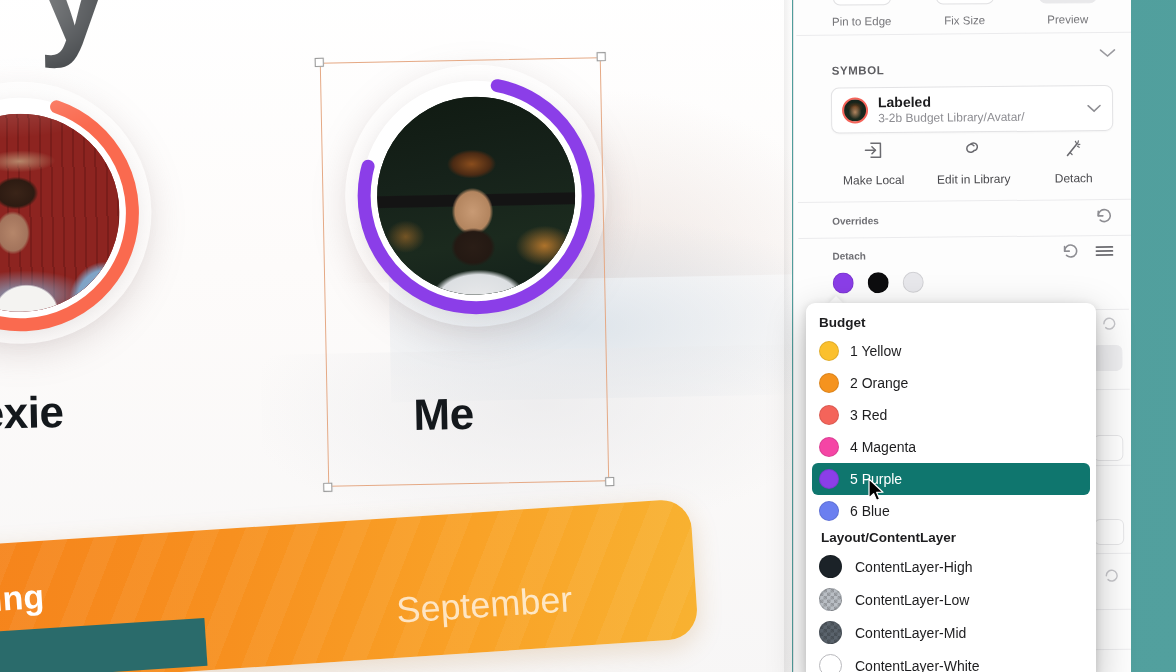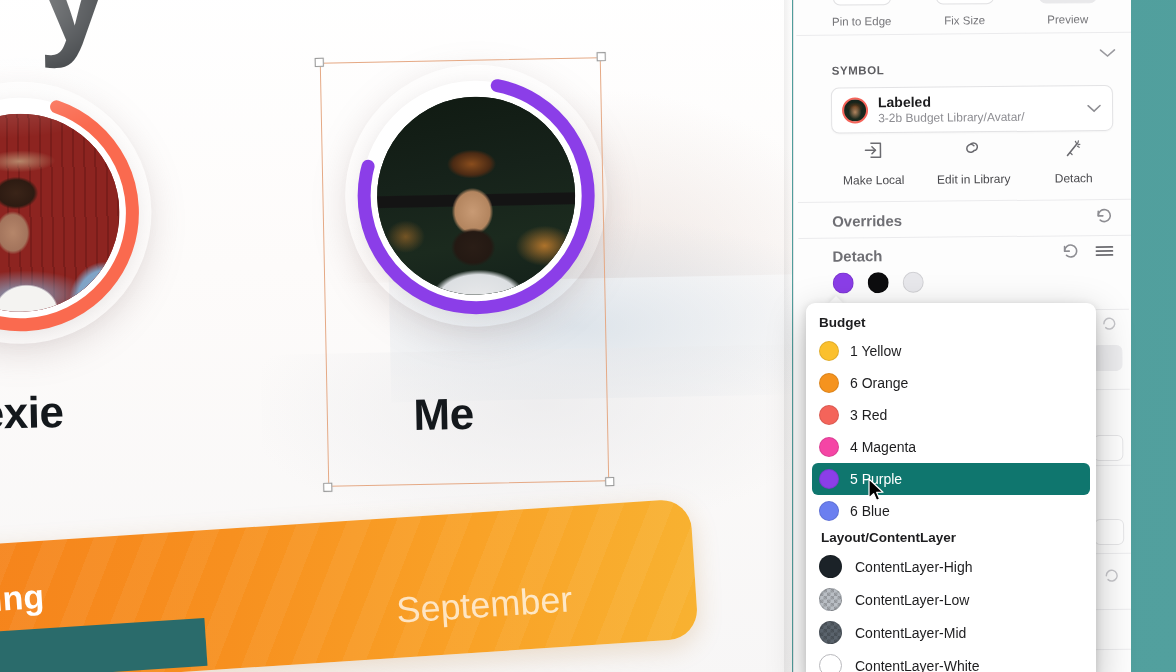--- a/index.html
+++ b/index.html
@@ -234,21 +234,21 @@
     position: absolute; left: 26px; top: 140px; width: 300px;
     display: flex;
   }
   .action { flex: 1; display: flex; flex-direction: column; align-items: center; gap: 8px; }
   .action-lbl { font-size: 12px; color: #4a4a4e; }
 
   .row-head {
     position: absolute; left: 34px; width: 282px; height: 32px;
     display: flex; align-items: center;
   }
-  .row-head .rh-label { font-size: 15px; font-weight: 700; color: #6f6f74; }
+  .row-head .rh-label { font-size: 10px; font-weight: 700; color: #6f6f74; }
   .row-head .rh-icons { margin-left: auto; display: flex; gap: 14px; align-items: center; }
 
   .swatch-row { position: absolute; left: 34px; top: 273px; display: flex; gap: 14px; }
   .swatch {
     width: 21px; height: 21px; border-radius: 50%;
     border: 1px solid rgba(0,0,0,.10);
   }
   .swatch.sel { box-shadow: 0 0 0 2px rgba(139,62,232,.0); }
 
   
@@ -511,21 +511,21 @@
   <div class="dropdown">
 
     <div class="dd-group">Budget</div>
 
     <div class="dd-item">
       <span class="dd-dot" style="background:#fbc02d;"></span>
       <span>1 Yellow</span>
     </div>
     <div class="dd-item">
       <span class="dd-dot" style="background:#f5931e;"></span>
-      <span>6 Orange</span>
+      <span>2 Orange</span>
     </div>
     <div class="dd-item">
       <span class="dd-dot" style="background:#f4645a;"></span>
       <span>3 Red</span>
     </div>
     <div class="dd-item">
       <span class="dd-dot" style="background:#f545a5;"></span>
       <span>4 Magenta</span>
     </div>
     <div class="dd-item highlight">

